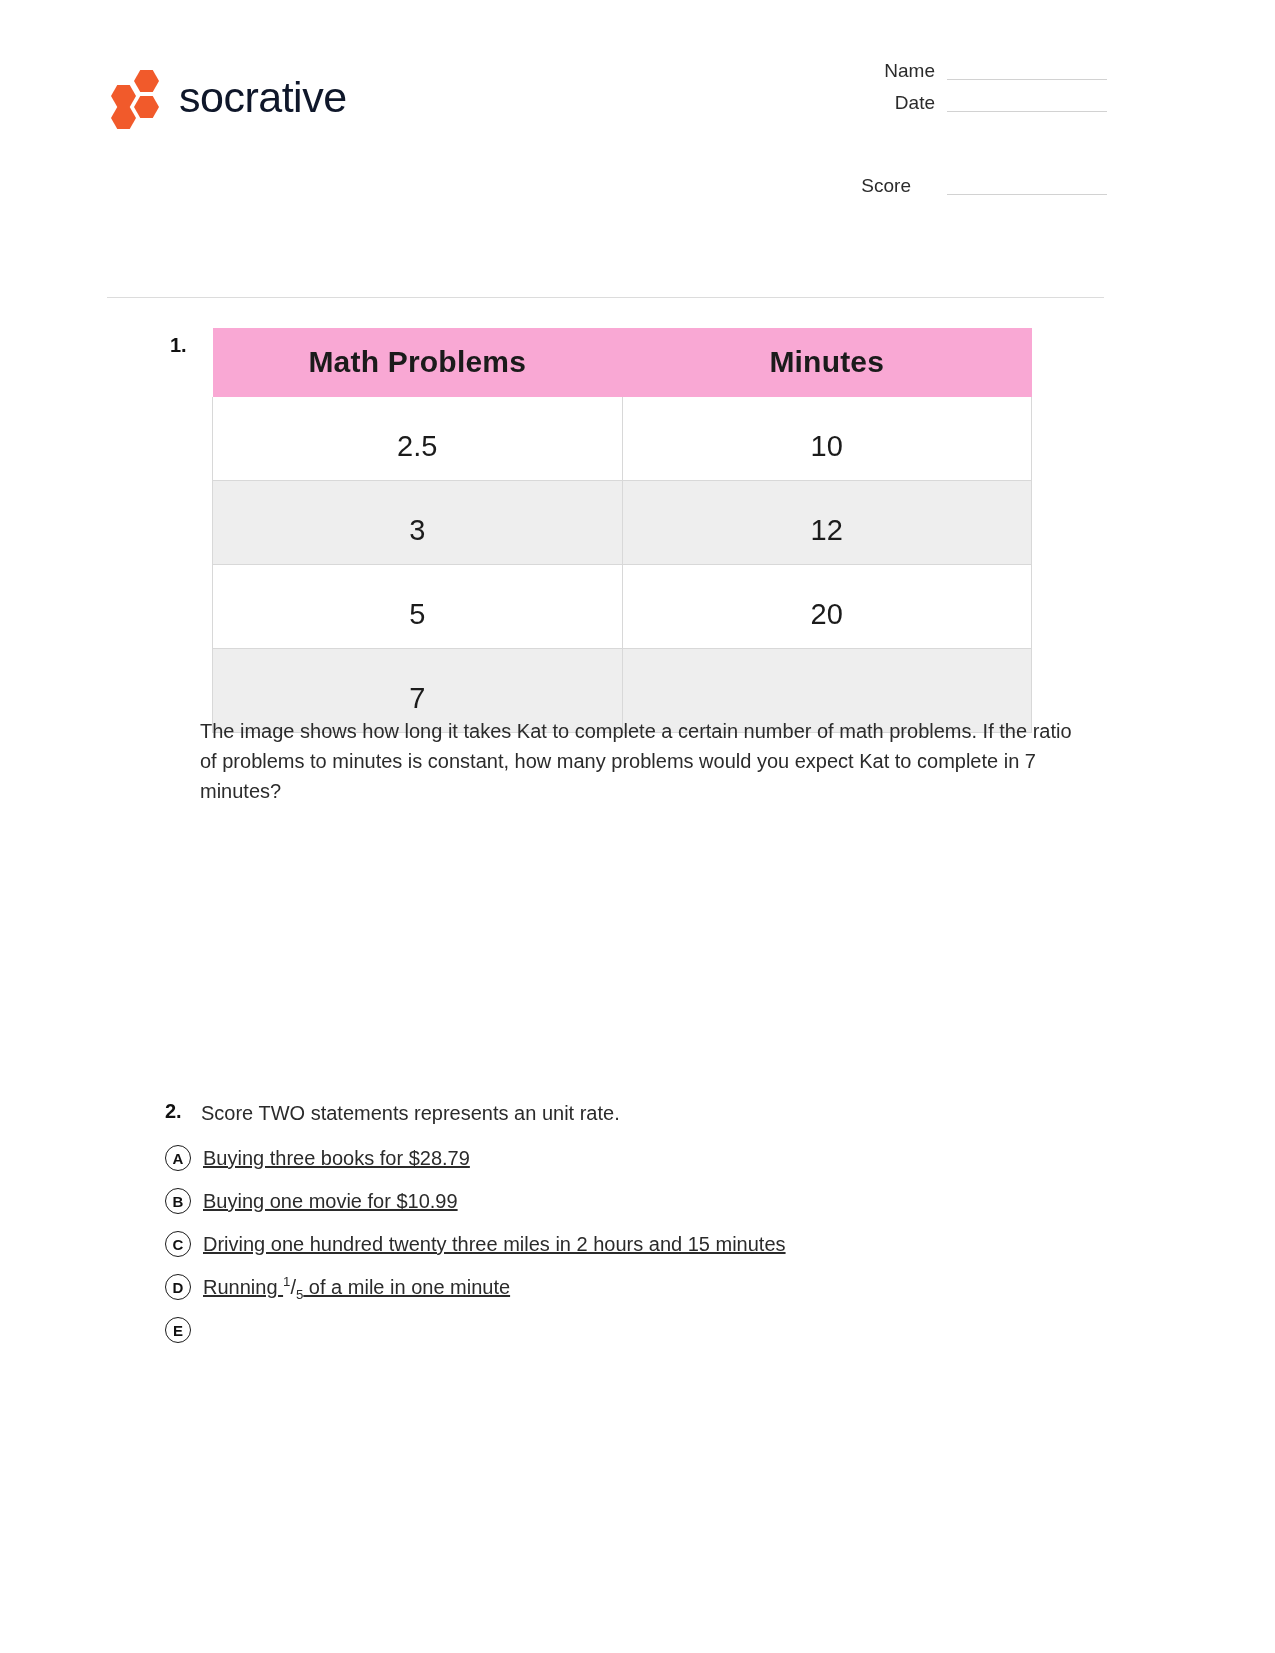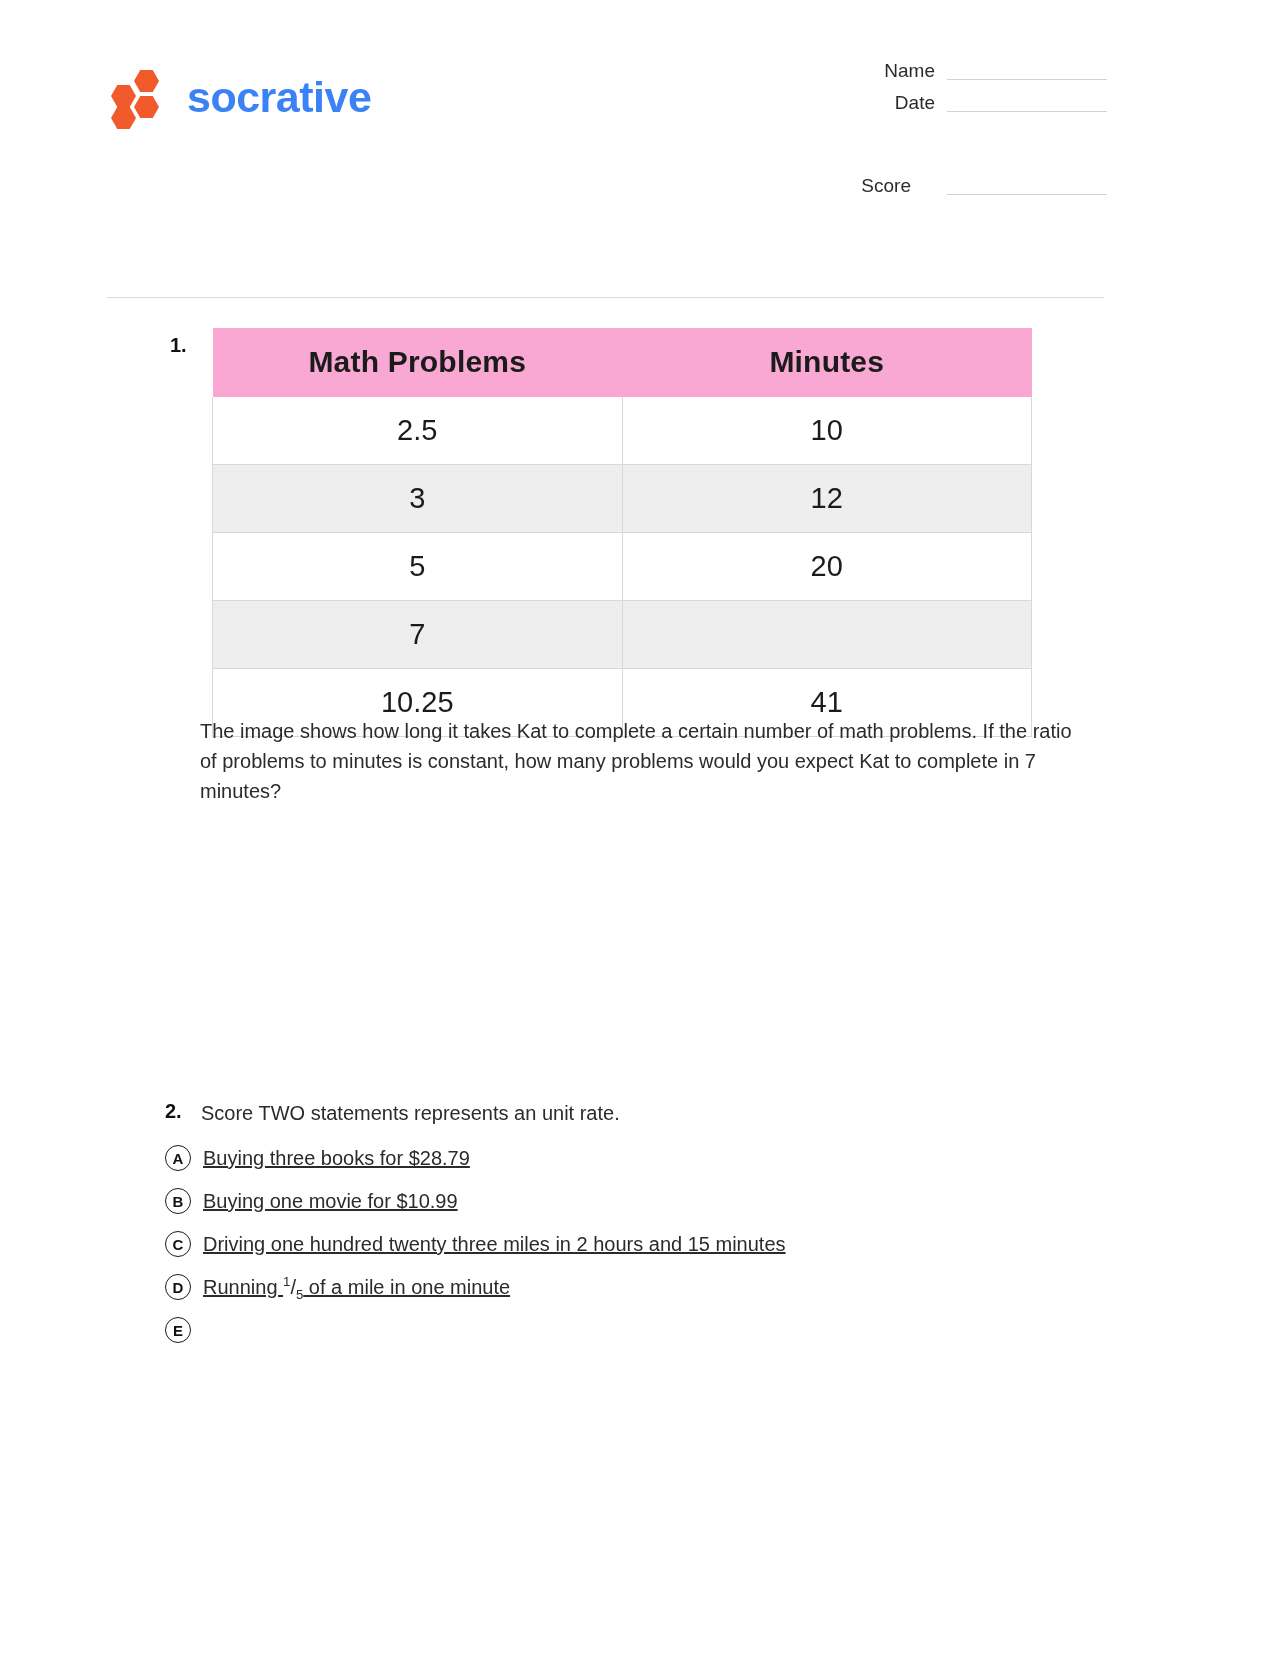--- a/index.html
+++ b/index.html
@@ -51,24 +51,24 @@
     background: #f15a2b;
     clip-path: polygon(25% 0%, 75% 0%, 100% 50%, 75% 100%, 25% 100%, 0% 50%);
   }
   .hex.h1 { left: 27px; top: 2px; }
   .hex.h2 { left: 4px;  top: 17px; }
   .hex.h3 { left: 27px; top: 28px; }
   .hex.h4 { left: 4px;  top: 39px; }
 
   .logo-word {
     font-size: 43px;
-    font-weight: 700;
+    font-weight: 400;
     letter-spacing: -0.5px;
-    color: #3b82f6;
-    margin-left: 24px;
+    color: #0f172a;
+    margin-left: 16px;
     line-height: 1;
   }
 
   .meta {
     position: absolute;
     right: 0;
     top: 0;
     width: 300px;
   }
   .meta-row {
@@ -150,21 +150,21 @@
     color: #1b1b1b;
     padding: 17px 0 18px 0;
     text-align: center;
     border: none;
     letter-spacing: 0.2px;
   }
   table.data td {
     font-size: 29px;
     color: #1b1b1b;
     text-align: center;
-    padding: 17px 0 17px 0;
+    padding: 33px 0 17px 0;
     height: 26px;
     border-bottom: 1px solid #d8d8d8;
     border-right: 1px solid #d8d8d8;
   }
   table.data tr td:first-child {
     border-left: 1px solid #d8d8d8;
   }
   table.data tr:nth-child(odd) td {
     background: #ffffff;
   }
@@ -310,24 +310,20 @@
             <td>12</td>
           </tr>
           <tr>
             <td>5</td>
             <td>20</td>
           </tr>
           <tr>
             <td>7</td>
             <td></td>
           </tr>
-          <tr>
-            <td>10.25</td>
-            <td>41</td>
-          </tr>
         </tbody>
       </table>
     </div>
 
     <div class="q1-text">The image shows how long it takes Kat to complete a certain number of math problems. If the ratio of problems to minutes is constant, how many problems would you expect Kat to complete in 7 minutes?</div>
   </div>
 
   <div class="q2">
     <div class="q2-head">
       <span class="q2-num">2.</span>

